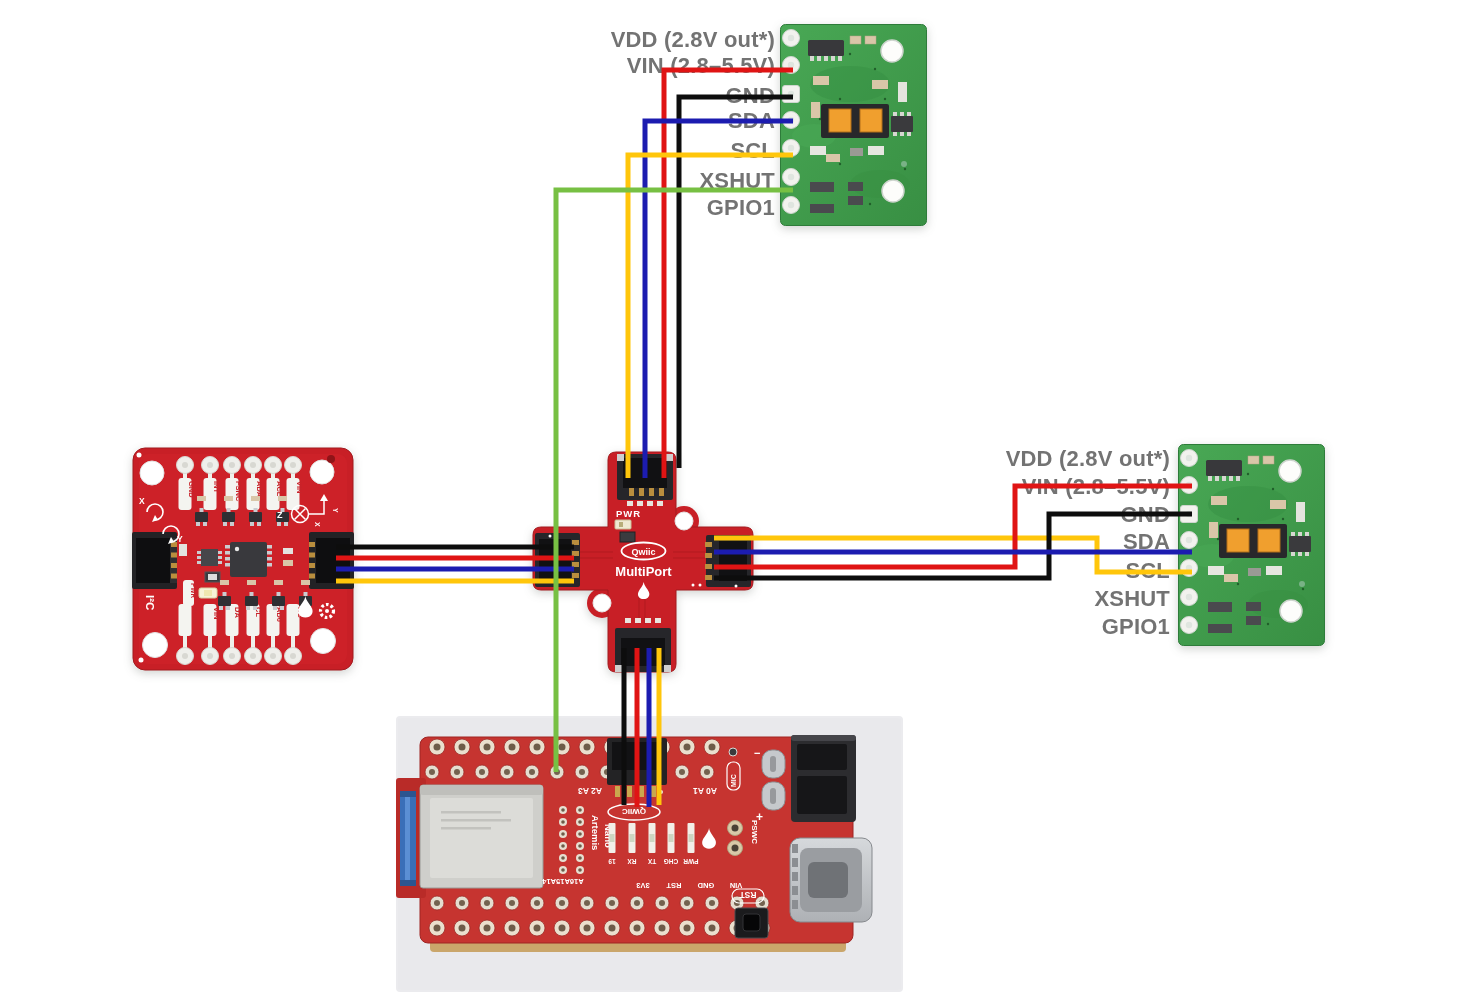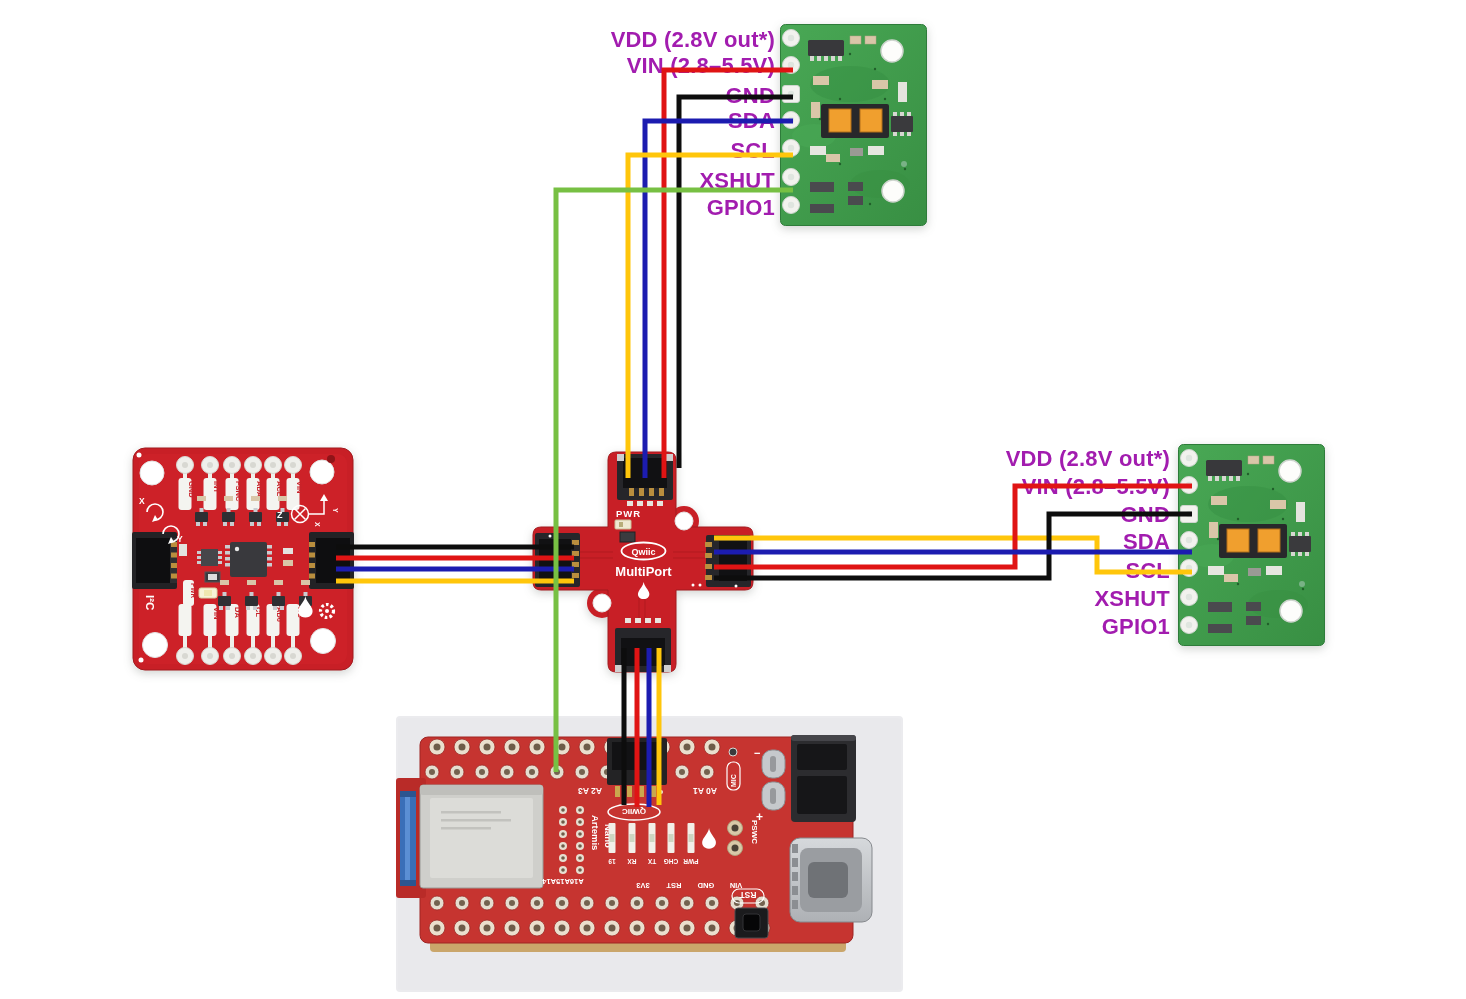--- a/index.html
+++ b/index.html
@@ -1,20 +1,20 @@
 <!DOCTYPE html>
 <html><head>
 <meta charset="utf-8">
 <style>
   html,body{margin:0;padding:0;background:#fff;}
   .canvas{position:relative;width:1466px;height:999px;background:#ffffff;overflow:hidden;
           font-family:"Liberation Sans",sans-serif;}
   .canvas svg{position:absolute;left:0;top:0;}
   #wires{pointer-events:none;}
-  .pin-label{position:absolute;font-weight:700;font-size:22px;line-height:24px;color:#a21caf;
+  .pin-label{position:absolute;font-weight:700;font-size:22px;line-height:24px;color:#737373;
              letter-spacing:.2px;white-space:nowrap;text-align:right;}
   .shadow{filter:drop-shadow(0 3px 5px rgba(50,60,50,.22));}
   svg text{font-family:"Liberation Sans",sans-serif;}
 </style>
 </head>
 <body>
 
 <div class="canvas">
 
   <svg id="boards" width="1466" height="999" viewBox="0 0 1466 999">

